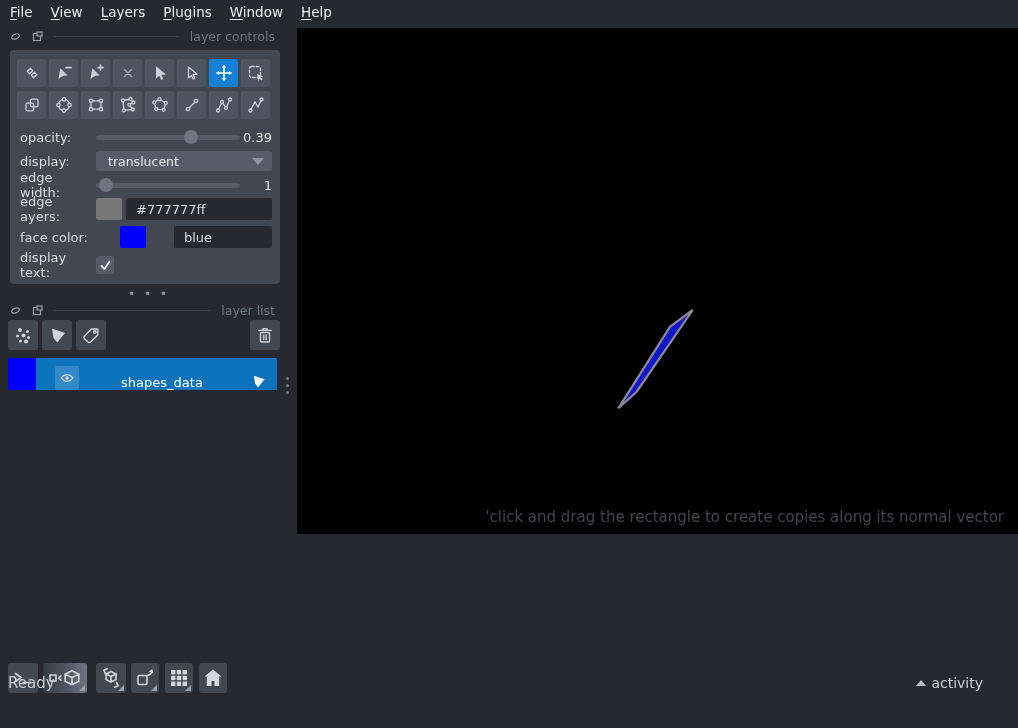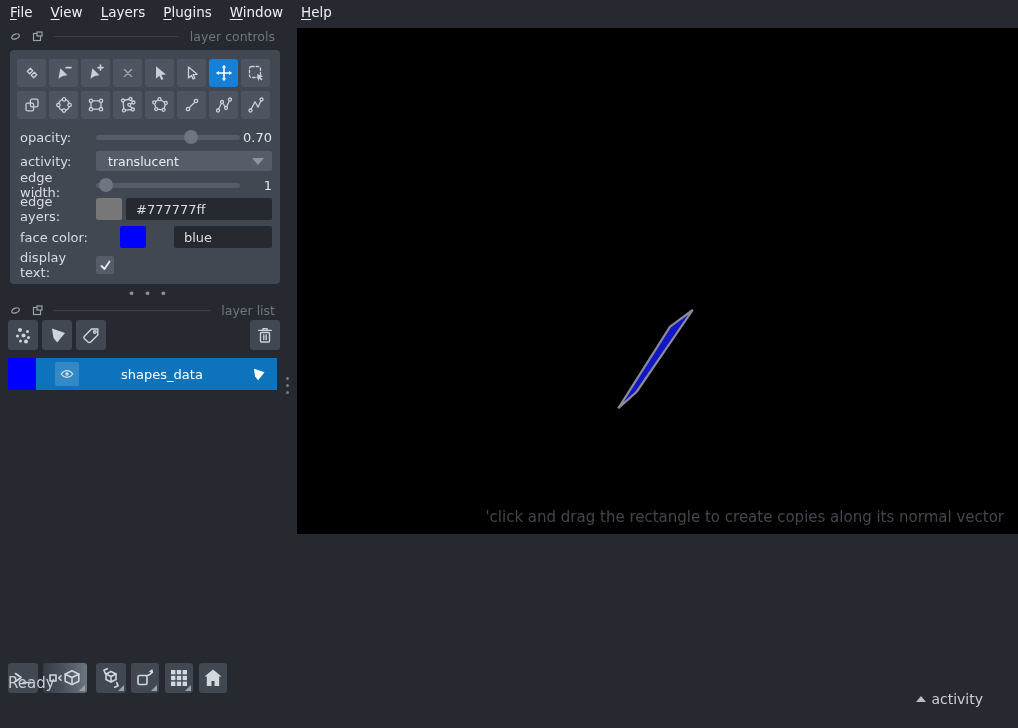--- a/index.html
+++ b/index.html
@@ -35,41 +35,41 @@
   .fvalue{ width:40px; text-align:right; font-size:13px; color:#e2e4e8; }
   .dropdown{ position:relative; width:176px; height:20px; background:#565d68; border-radius:2px; display:flex; align-items:center; padding-left:12px; font-size:12.5px; color:#e8eaee; cursor:pointer; }
   .dropdown .arrow{ position:absolute; right:8px; top:7px; width:0; height:0; border-left:6px solid transparent; border-right:6px solid transparent; border-top:7px solid #8e959f; }
   .swatch{ width:26px; height:22px; border-radius:2px; flex:none; cursor:pointer; }
   .cfield{ margin-left:4px; width:146px; height:22px; background:#262930; border-radius:2px; display:flex; align-items:center; padding-left:10px; font-size:13px; color:#d9dce1; }
   .checkbox{ width:18px; height:18px; background:#565d68; border-radius:2px; display:flex; align-items:center; justify-content:center; cursor:pointer; }
   .hdots{ position:absolute; left:0; width:297px; text-align:center; color:#8b929c; font-size:13px; letter-spacing:2px; line-height:8px; cursor:row-resize; }
   .lbtn{ position:absolute; width:30px; height:30px; background:#414851; border:none; border-radius:3px; display:flex; align-items:center; justify-content:center; padding:0; cursor:pointer; }
   .licon{ stroke:#cfd4da; fill:none; stroke-width:1.4; stroke-linecap:round; stroke-linejoin:round; }
   .licon .fill{ fill:#cfd4da; stroke:none; }
-  .layer-row{ position:absolute; left:8px; top:334px; width:269px; height:32px; background:#0d73bc; display:flex; align-items:center; cursor:pointer;gap:15px; }
+  .layer-row{ position:absolute; left:8px; top:334px; width:269px; height:32px; background:#0d73bc; display:flex; align-items:flex-end; cursor:pointer;gap:15px; }
   .thumb{ width:28px; height:32px; flex:none; }
   .eye-btn{ margin-left:4px; width:24px; height:24px; border-radius:2px; background:rgba(255,255,255,.16); display:flex; align-items:center; justify-content:center; flex:none; cursor:pointer; }
   .layer-name{ flex:1; text-align:center; font-size:13px; color:#fff; }
   .layer-type{ width:26px; flex:none; margin-right:6px; display:flex; justify-content:center; }
   .vsplit{ position:absolute; left:286px; top:377px; display:flex; flex-direction:column; gap:4px; cursor:col-resize; }
   .vsplit i{ width:3px; height:3px; border-radius:50%; background:#767d87; }
   
   .vbtns{ position:absolute; left:8px; top:639px; height:30px; }
   .vbtn{ position:absolute; top:0; height:30px; background:#414851; border:none; border-radius:3px; display:flex; align-items:center; justify-content:center; padding:0; cursor:pointer; }
   .vbtn.corner::after{ content:""; position:absolute; right:2px; bottom:2px; width:0; height:0; border-left:6px solid transparent; border-bottom:6px solid #9aa1ab; }
   .vicon{ stroke:#d3d8de; fill:none; stroke-width:1.6; stroke-linecap:round; stroke-linejoin:round; }
   .vicon .fill{ fill:#d3d8de; stroke:none; }
   .grad{ background:linear-gradient(90deg,#363c45 0%,#4a515c 45%,#6d7582 100%); }
   
   .canvas{ position:absolute; left:297px; top:28px; width:721px; height:506px; background:#000; cursor:crosshair; }
   .canvas-status{ position:absolute; right:14px; bottom:8px; font-size:15px; color:#43464e; white-space:nowrap; }
   
   .statusbar{ position:absolute; left:0; top:668px; width:100%; height:30px; display:flex; align-items:center; }
   .status-msg{ margin-left:8px; font-size:15px; color:#c9cdd3; }
-  .activity{ position:absolute; right:35px; top:0; height:30px; display:flex; align-items:center; gap:5px; cursor:pointer;margin-top:16px; }
+  .activity{ position:absolute; right:35px; top:0; height:30px; display:flex; align-items:center; gap:5px; cursor:pointer; }
   .activity .caret{ width:0; height:0; border-left:5px solid transparent; border-right:5px solid transparent; border-bottom:6px solid #b9bec6; }
   .activity .alabel{ font-size:14px; color:#ccd0d6; }
 </style>
 </head>
 <body>
 
 <div class="window">
 
   <div class="menubar">
     <span class="menu-item"><u>F</u>ile</span>
@@ -216,25 +216,25 @@
             </svg>
         </button>
       </div>
 
       <div class="frow" style="top:76px;">
         <span class="flabel">opacity:</span>
         <div class="slider">
           <div class="track"></div>
           <div class="handle" style="left: calc(66% - 7px);"></div>
         </div>
-        <span class="fvalue">0.70</span>
+        <span class="fvalue">0.39</span>
       </div>
 
       <div class="frow" style="top:100px;">
-        <span class="flabel">activity:</span>
+        <span class="flabel">display:</span>
         <div class="dropdown">
           <span>translucent</span>
           <span class="arrow"></span>
         </div>
       </div>
 
       <div class="frow" style="top:124px;">
         <span class="flabel">edge width:</span>
         <div class="slider">
           <div class="track"></div>

